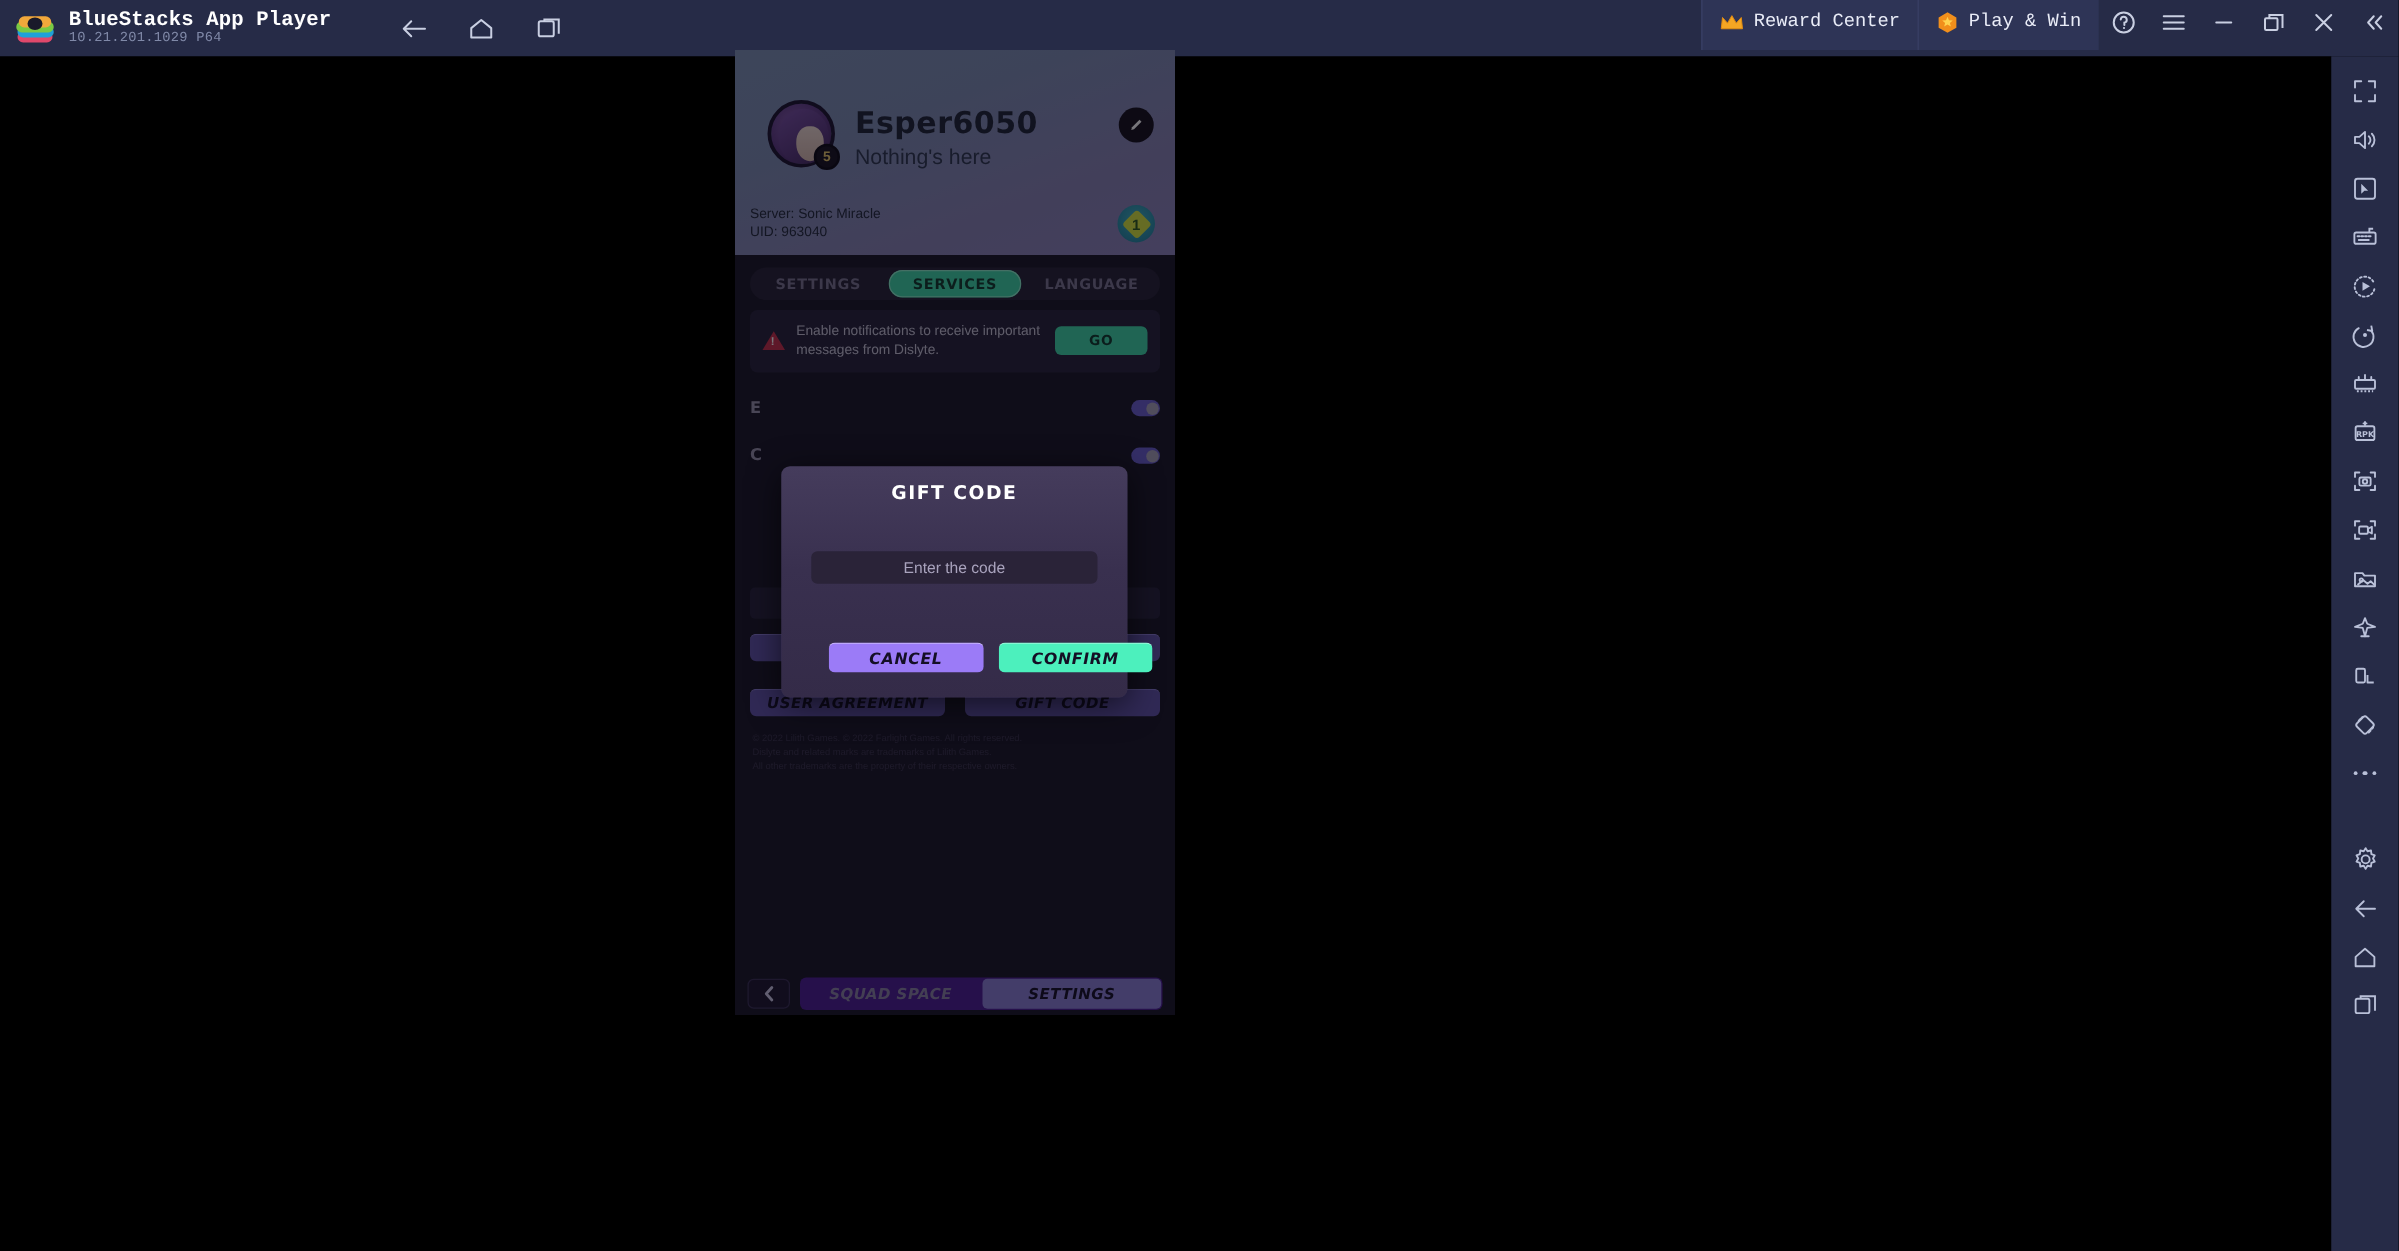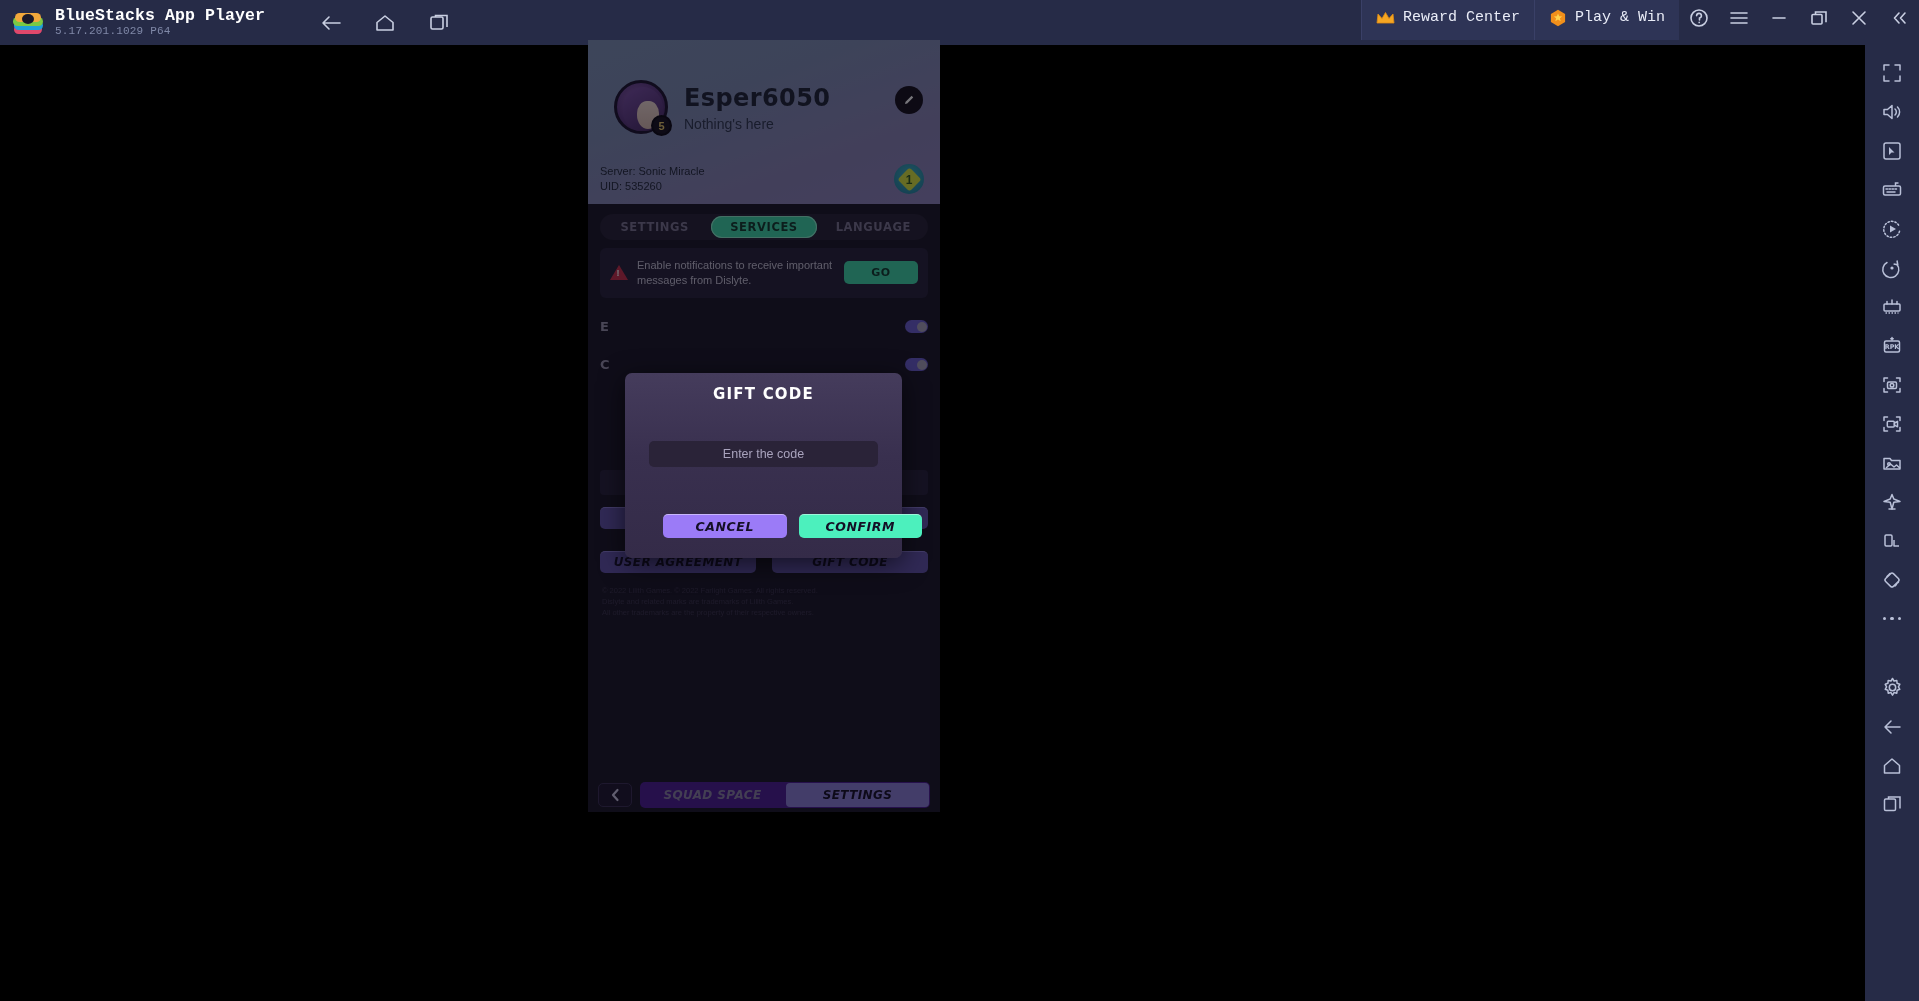--- a/index.html
+++ b/index.html
@@ -103,21 +103,21 @@
     position: absolute; right: -7px; bottom: -5px; width: 21px; height: 21px;
     border-radius: 50%; background: #17121f; border: 2px solid #0d0a14;
     color: #e9c96b; font-size: 11px; font-weight: 700;
     display: flex; align-items: center; justify-content: center;
   }
   .prof-text { margin-left: 16px; margin-top: 4px; }
   .nickname {
     color: #1e2435; font-size: 24px; font-weight: 800; letter-spacing: .4px;
     font-family: "DejaVu Sans", sans-serif;
   }
-  .signature { color: #2e3850; font-size: 14px; margin-top: 4px; }
+  .signature { color: #2e3850; font-size: 17px; margin-top: 4px; }
   .edit-btn {
     position: absolute; right: 17px; top: 46px; width: 28px; height: 28px;
     border-radius: 50%; background: #14101c; display:flex; align-items:center; justify-content:center;
     cursor: pointer;
   }
   .edit-btn svg { stroke: #ffffff; fill: none; stroke-width: 1.6; }
   .server-info { position: absolute; left: 12px; bottom: 10px; line-height: 1.35; }
   .server-info div { color: #222a3c; font-size: 11px; }
   .level-badge {
     position: absolute; right: 16px; bottom: 10px; width: 30px; height: 30px;
@@ -250,21 +250,21 @@
   <div class="topbar">
     <div class="bs-logo">
       <div class="lay l1"></div>
         <div class="lay l2"></div>
         <div class="lay l3"></div>
         <div class="lay l4"></div>
       <div class="core"></div>
     </div>
     <div class="title-wrap">
       <div class="app-title">BlueStacks App Player</div>
-      <div class="app-ver">5.17.201.1029  P64</div>
+      <div class="app-ver">10.21.201.1029  P64</div>
     </div>
 
     <div class="nav-icons">
       <div class="nav-btn">
         <svg width="22" height="18" viewBox="0 0 22 18">
           <path d="M20 9 H3 M9 3 L3 9 L9 15" stroke-linecap="round" stroke-linejoin="round"></path>
         </svg>
       </div>
       <div class="nav-btn">
         <svg width="22" height="20" viewBox="0 0 22 20">
@@ -473,21 +473,21 @@
           <div class="signature">Nothing's here</div>
         </div>
       </div>
       <div class="edit-btn">
         <svg width="14" height="14" viewBox="0 0 14 14">
           <path d="M3 11 L3.6 8.8 L9.6 2.8 L11.2 4.4 L5.2 10.4 Z" fill="#fff" stroke="none"></path>
         </svg>
       </div>
       <div class="server-info">
         <div>Server: Sonic Miracle</div>
-        <div>UID: 535260</div>
+        <div>UID: 963040</div>
       </div>
       <div class="level-badge">
         <div class="dia">
             <i>1</i>
           </div>
       </div>
     </div>
 
     <div class="tabs-row">
       <div class="tab">SETTINGS</div>

